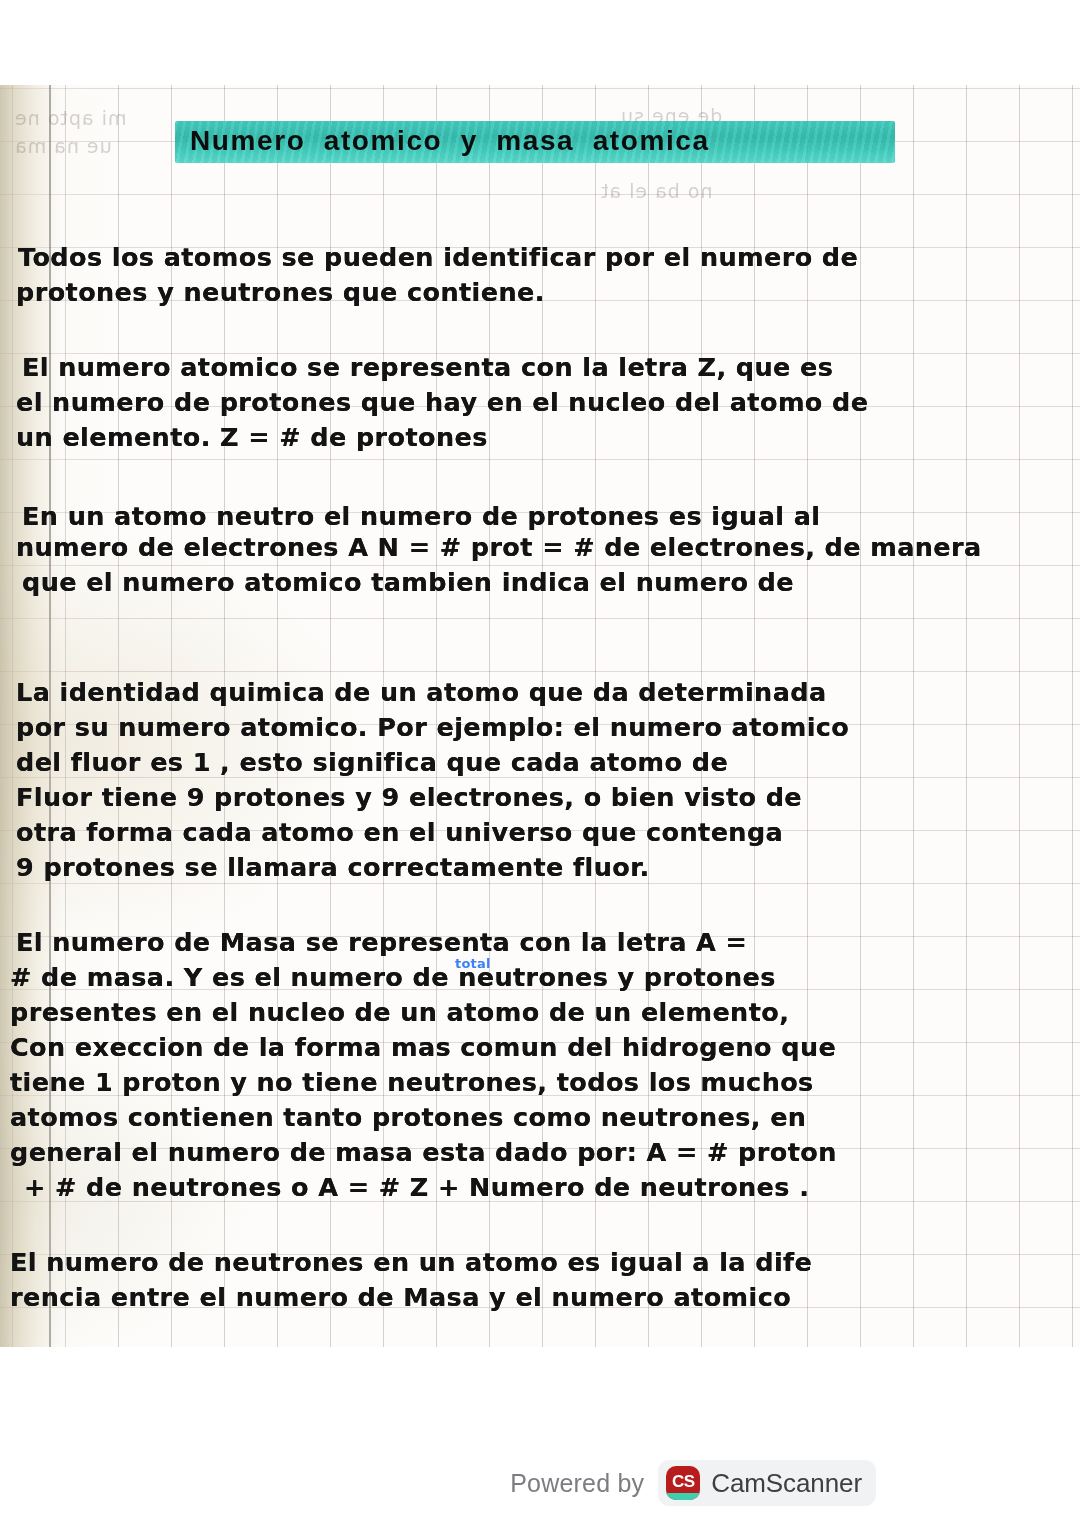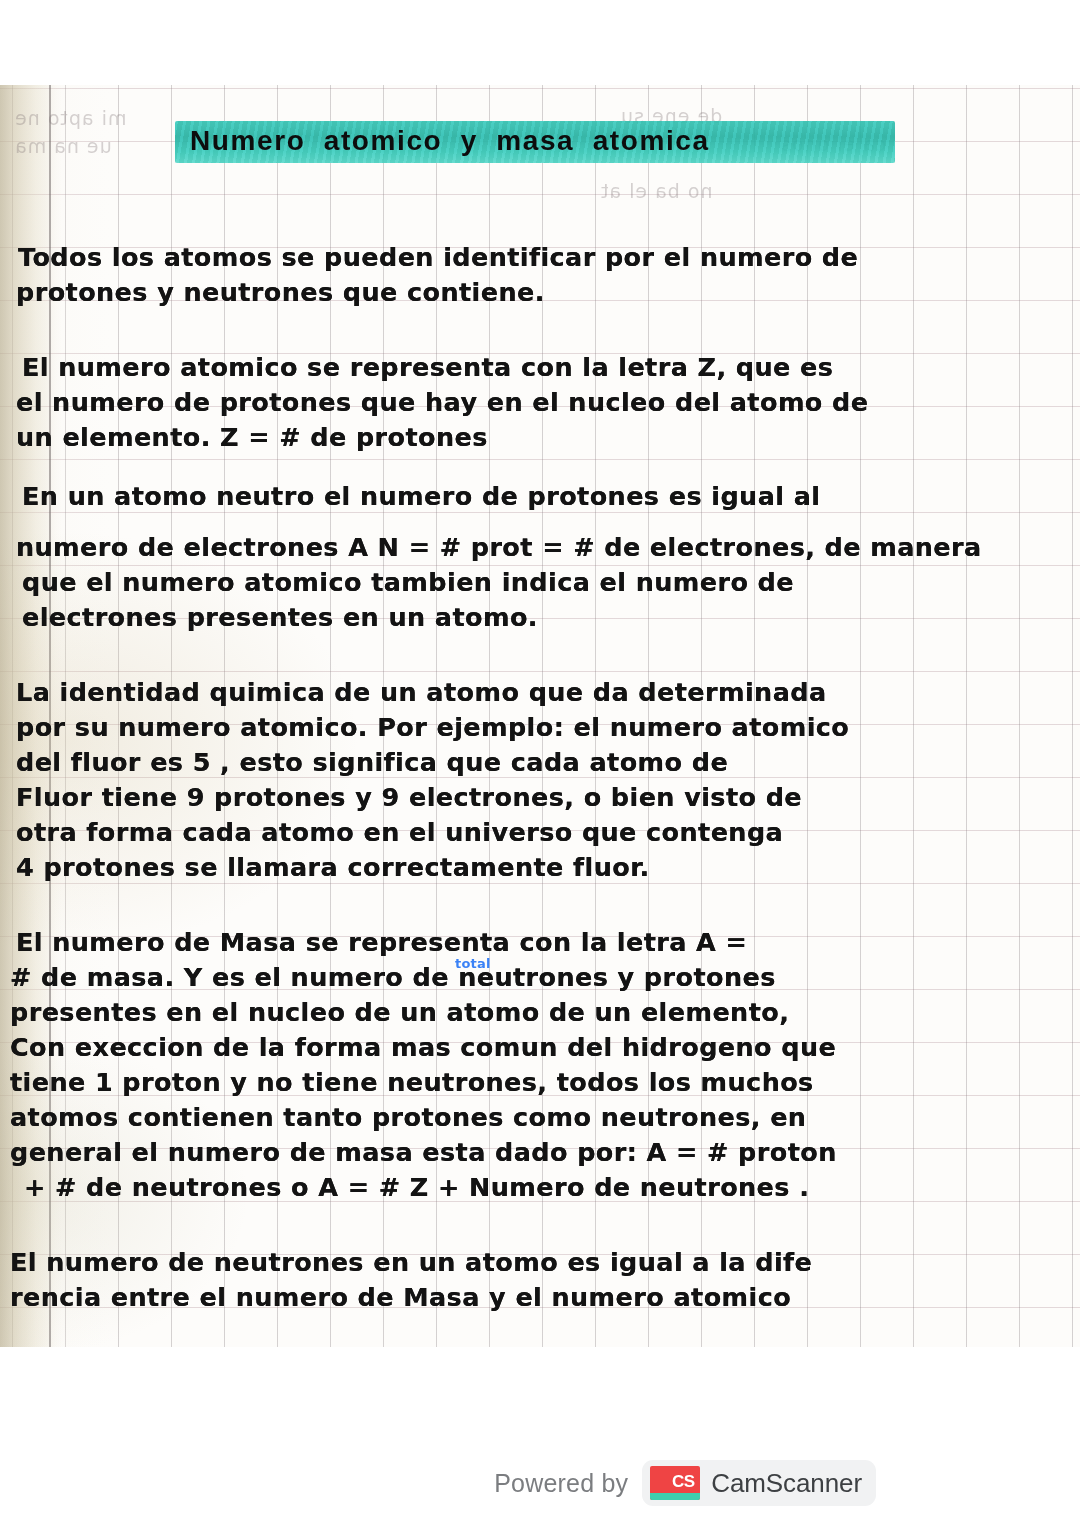--- a/index.html
+++ b/index.html
@@ -164,29 +164,28 @@
     display: flex;
     align-items: center;
     gap: 11px;
     background: #f1f2f3;
     border-radius: 11px;
     padding: 6px 14px 6px 8px;
   }
   #cs-logo-icon {
     width: 34px;
     height: 34px;
-    border-radius: 2px;
-    background: #ef4444;
+    border-radius: 10px;
+    background: #b91c1c;
     position: relative;
     overflow: hidden;
     display: flex;
     align-items: center;
     justify-content: center;
     flex: none;
-    padding-left: 16px;
   }
   #cs-logo-icon .cs-text {
     color: #ffffff;
     font-size: 17px;
     font-weight: 700;
     font-family: "Liberation Sans", sans-serif;
     letter-spacing: -0.5px;
     z-index: 2;
     line-height: 1;
     margin-top: -3px;
@@ -224,30 +223,29 @@
 
   <div id="title-band"></div>
   <div id="doc-title">Numero atomico y masa atomica</div>
 
   <div id="ink">
       <div class="hw" style="left: 18px; top: 157px;">Todos los atomos se pueden identificar por el numero de</div>
       <div class="hw" style="left: 16px; top: 192px;">protones   y   neutrones  que contiene.</div>
       <div class="hw" style="left: 22px; top: 267px;">El numero atomico  se representa  con  la letra Z, que  es</div>
       <div class="hw" style="left: 16px; top: 302px;">el numero de protones  que hay en el nucleo del atomo de</div>
       <div class="hw" style="left: 16px; top: 337px;">un   elemento.   Z = # de protones</div>
-      <div class="hw" style="left: 22px; top: 396px;">En un  atomo neutro  el numero de protones  es igual al</div>
+      <div class="hw" style="left: 22px; top: 416px;">En un  atomo neutro  el numero de protones  es igual al</div>
       <div class="hw" style="left: 16px; top: 447px;">numero  de electrones  A N = # prot = # de electrones, de manera</div>
       <div class="hw" style="left: 22px; top: 482px;">que el numero atomico tambien indica el numero de</div>
-      <div class="hw" style="left: 22px; top: 517px;">electrones presentes   en  un atomo.</div>
       <div class="hw" style="left: 16px; top: 592px;">La  identidad quimica   de  un atomo que da determinada</div>
       <div class="hw" style="left: 16px; top: 627px;">por su numero  atomico. Por ejemplo: el numero atomico</div>
-      <div class="hw" style="left: 16px; top: 662px;">del  fluor  es  5 , esto significa que cada atomo de</div>
+      <div class="hw" style="left: 16px; top: 662px;">del  fluor  es  1 , esto significa que cada atomo de</div>
       <div class="hw" style="left: 16px; top: 697px; text-align: right;">Fluor tiene  9 protones    y   9 electrones, o bien visto de</div>
       <div class="hw" style="left: 16px; top: 732px;">otra forma  cada  atomo en el universo que contenga</div>
-      <div class="hw" style="left: 16px; top: 767px;">4 protones   se  llamara  correctamente  fluor.</div>
+      <div class="hw" style="left: 16px; top: 767px;">9 protones   se  llamara  correctamente  fluor.</div>
       <div class="hw" style="left: 16px; top: 842px;">El numero de Masa  se  representa  con la letra A =</div>
       <div class="hw" style="left: 10px; top: 877px;"># de masa. Y es  el  numero   de  neutrones   y   protones</div>
       <div class="hw" style="left: 10px; top: 912px;">presentes en el nucleo  de  un atomo de un elemento,</div>
       <div class="hw" style="left: 10px; top: 947px;">Con execcion  de la forma mas comun del hidrogeno que</div>
       <div class="hw" style="left: 10px; top: 982px;">tiene 1   proton  y  no tiene neutrones, todos los muchos</div>
       <div class="hw" style="left: 10px; top: 1017px;">atomos contienen  tanto  protones  como  neutrones, en</div>
       <div class="hw" style="left: 10px; top: 1052px;">general el numero  de  masa  esta dado por: A = # proton</div>
       <div class="hw" style="left: 24px; top: 1087px;">+  #  de  neutrones  o  A = # Z + Numero de neutrones .</div>
       <div class="hw" style="left: 10px; top: 1162px;">El numero de  neutrones  en un atomo es  igual a la dife</div>
       <div class="hw" style="left: 10px; top: 1197px;">rencia  entre  el  numero  de  Masa  y  el numero atomico</div>

